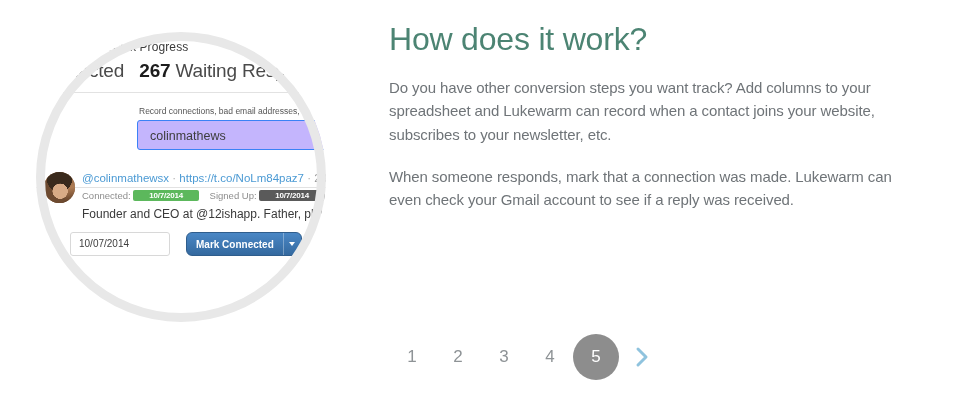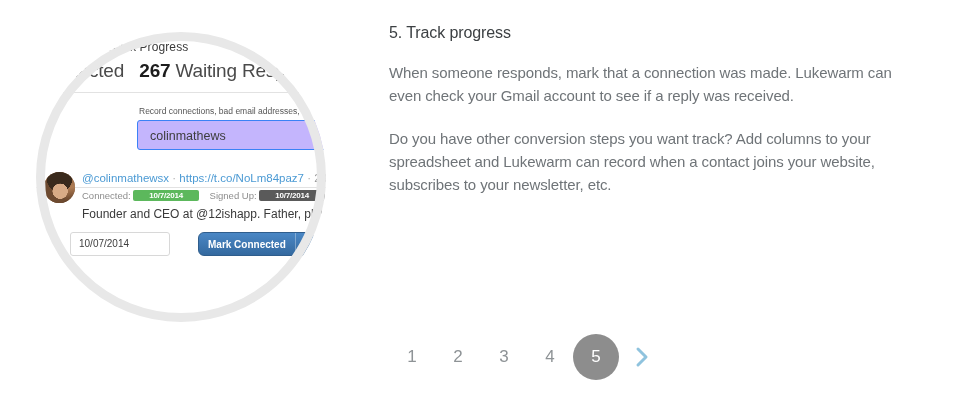--- a/index.html
+++ b/index.html
@@ -187,21 +187,21 @@
   .date-input .val {
     position: absolute;
     left: 8px;
     top: 5px;
     font-size: 10px;
     color: #3d3d3d;
     white-space: nowrap;
   }
   .mark-btn {
     position: absolute;
-    left: 204px;
+    left: 192px;
     top: 210px;
     height: 24px;
     border-radius: 6px;
     background: linear-gradient(#4a87c5, #34699f);
     border: 1px solid #2f5d8c;
     box-sizing: border-box;
     display: flex;
     align-items: center;
     overflow: hidden;
   }
@@ -356,26 +356,26 @@
           <span class="caret-down"></span>
         </span>
       </div>
 
     </div>
   </div>
   <div class="vignette-ring"></div>
 </div>
 
 <div id="copy-column">
-
-  <h2 id="step-subheading">5. Track progress</h2>
+  <h1 id="page-heading">How does it work?</h1>
+
+
+  <p class="body-para">Do you have other conversion steps you want track? Add columns to your spreadsheet and Lukewarm can record when a contact joins your website, subscribes to your newsletter, etc.</p>
 
   <p class="body-para">When someone responds, mark that a connection was made. Lukewarm can even check your Gmail account to see if a reply was received.</p>
-
-  <p class="body-para">Do you have other conversion steps you want track? Add columns to your spreadsheet and Lukewarm can record when a contact joins your website, subscribes to your newsletter, etc.</p>
 </div>
 
 <div id="pagination">
   <a class="page-link" href="#">1</a>
   <a class="page-link" href="#">2</a>
   <a class="page-link" href="#">3</a>
   <a class="page-link" href="#">4</a>
   <a class="page-link active" href="#">5</a>
   <a class="page-next" href="#">
     <svg width="15" height="22" viewBox="0 0 15 22">

